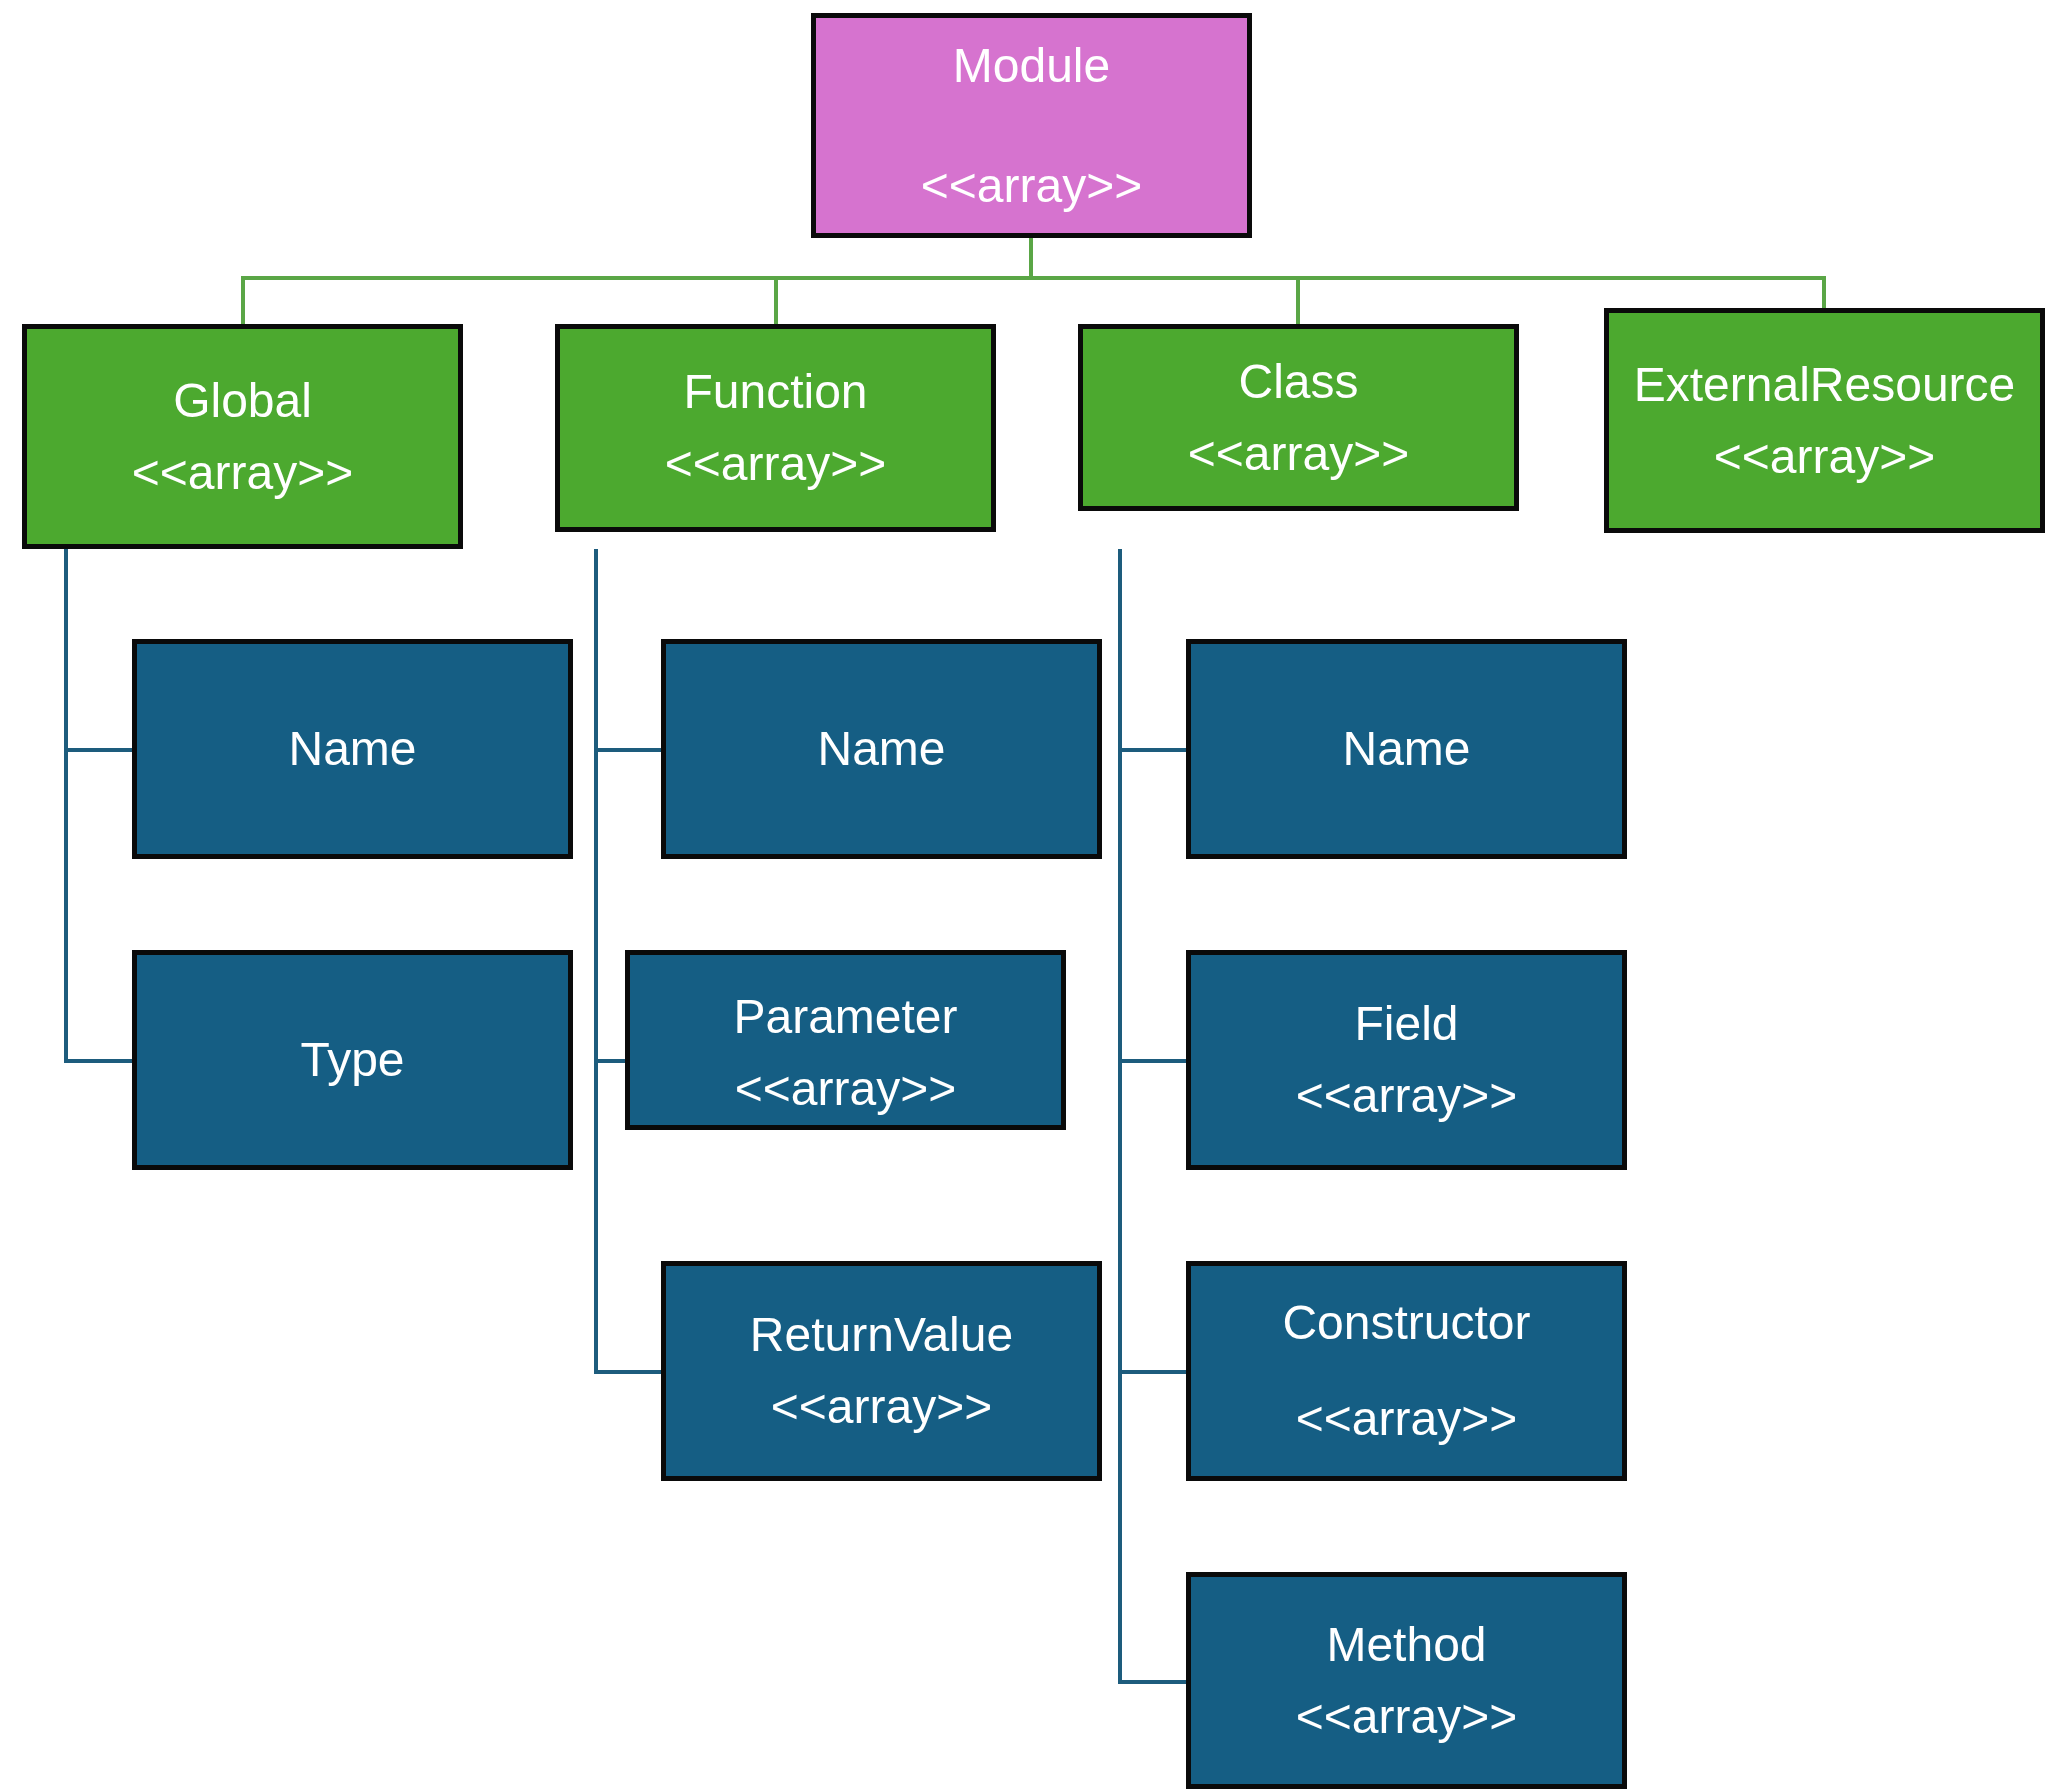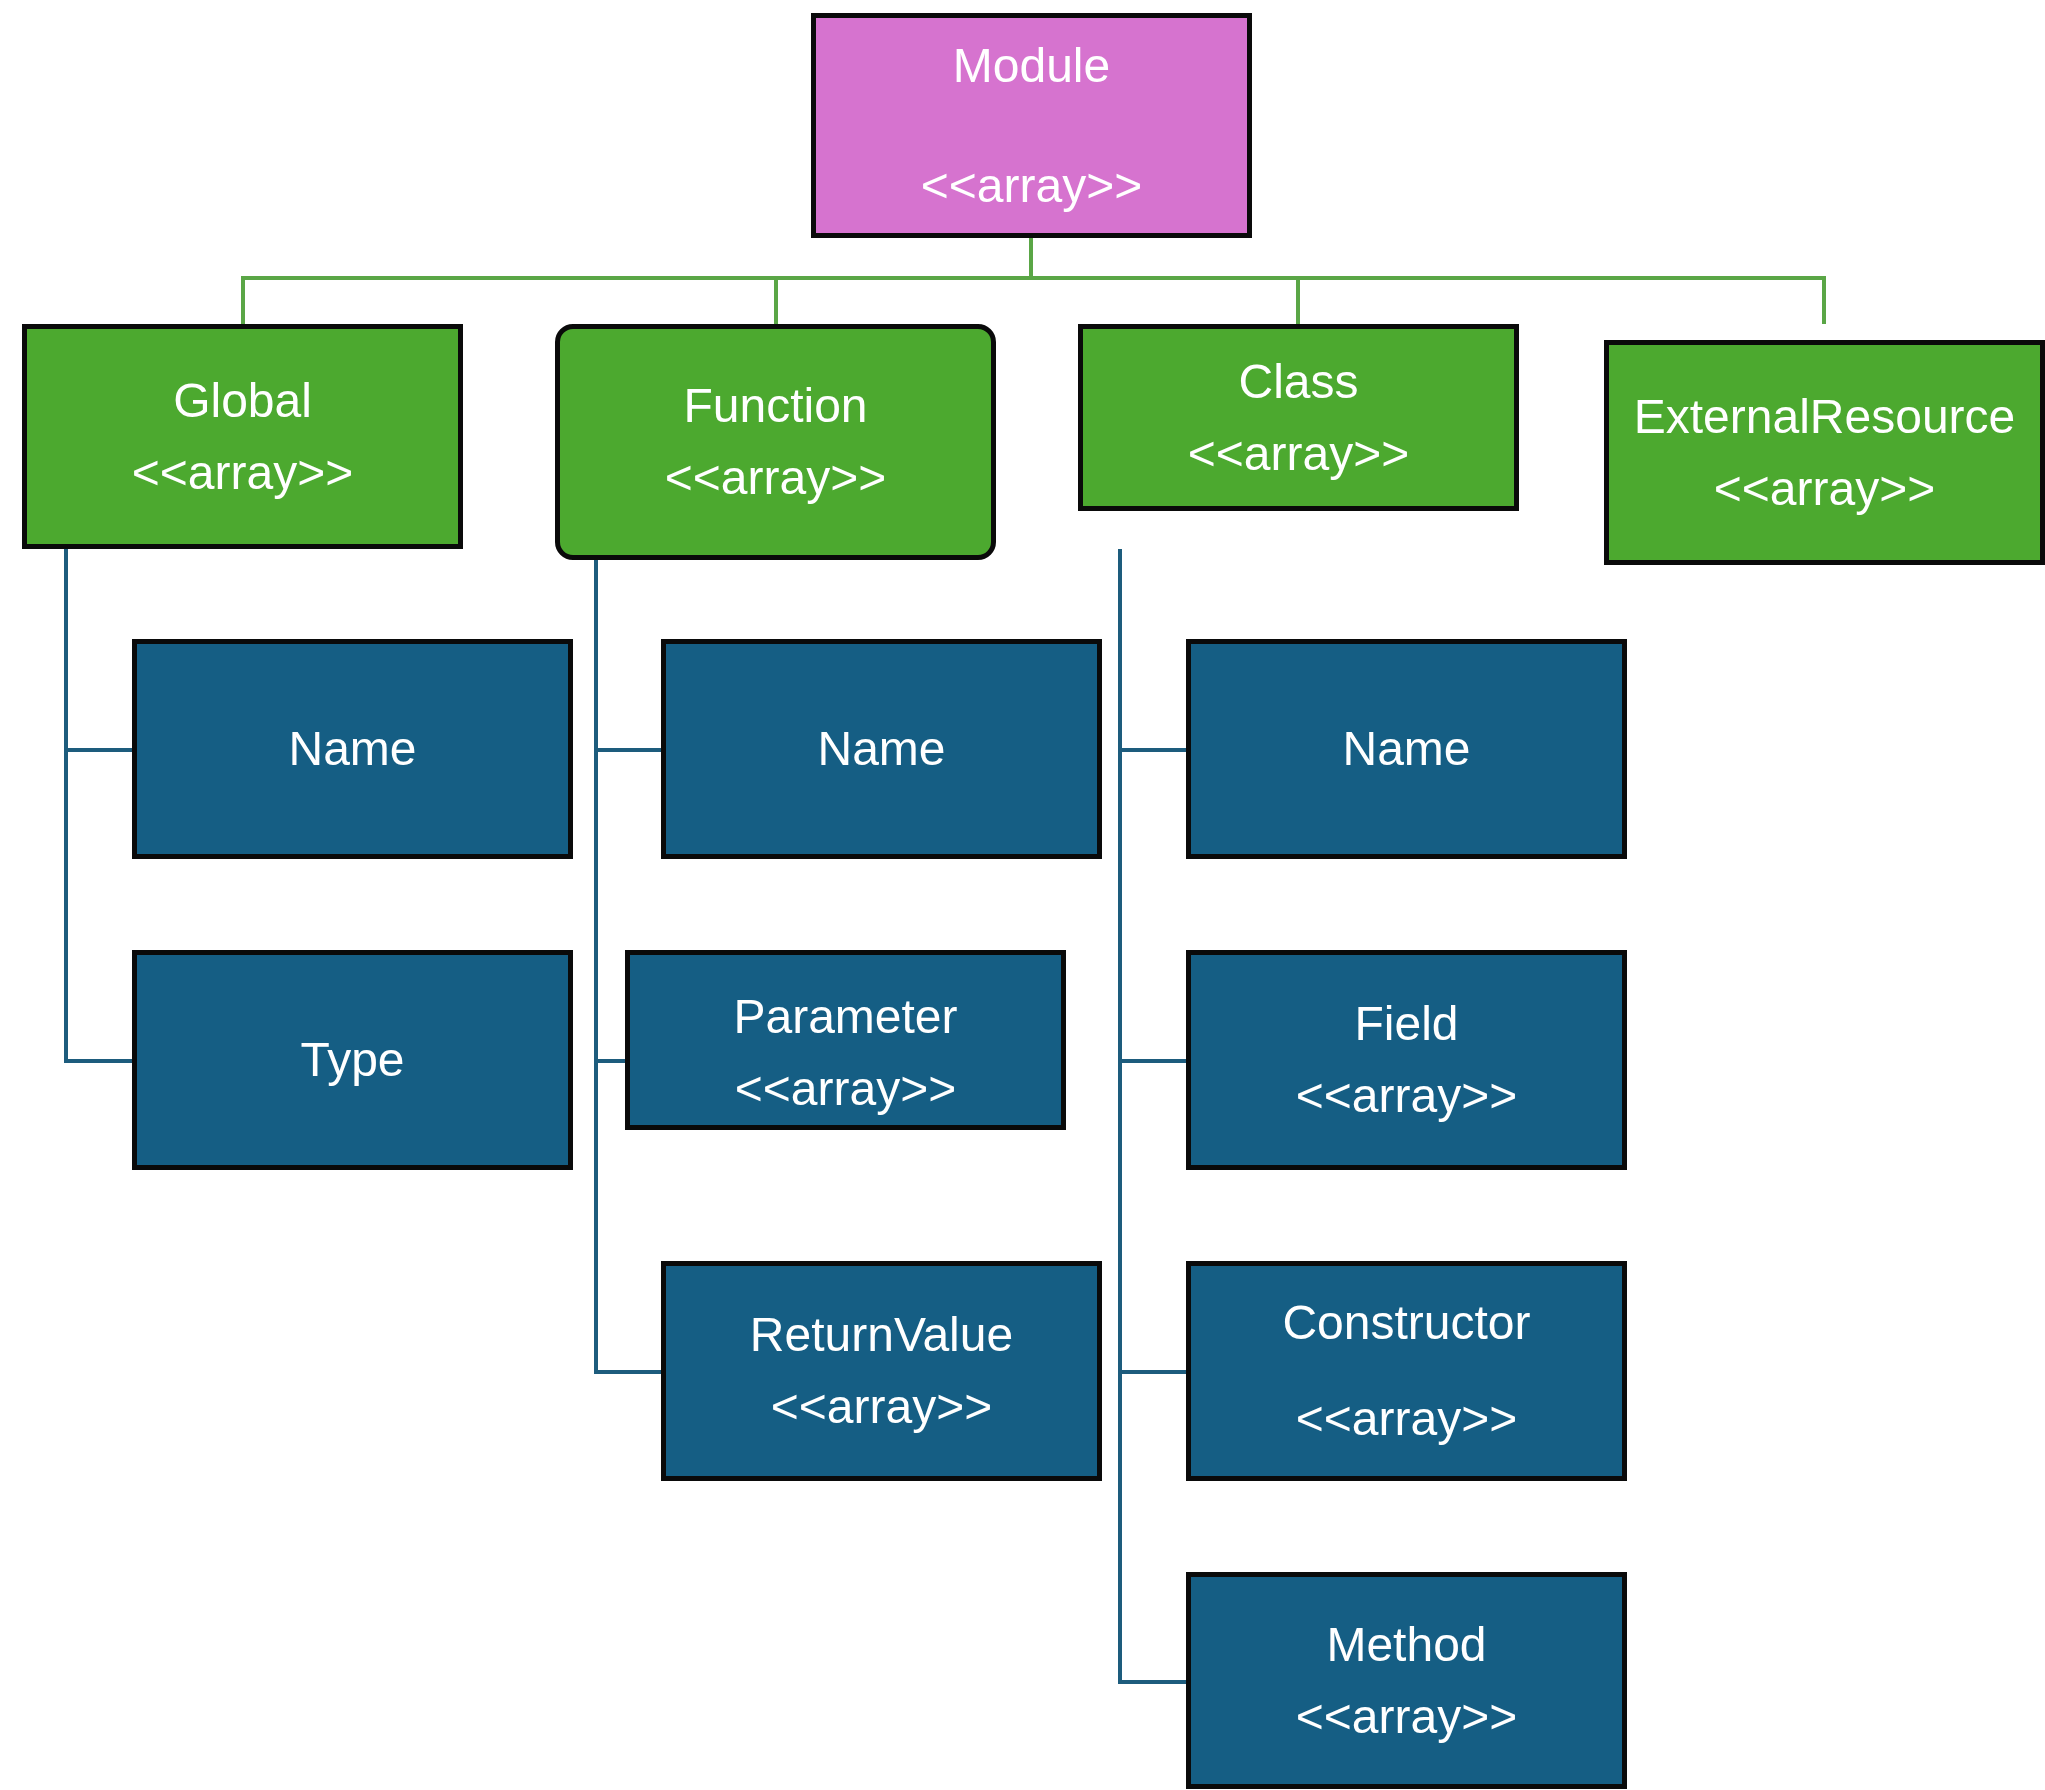--- a/index.html
+++ b/index.html
@@ -66,29 +66,29 @@
 
   <div class="node pink" style="left:811px; top:13.2px; width:441px; height:225px;">
     <span class="lbl">Module</span>
     <span class="lbl">&lt;&lt;array&gt;&gt;</span>
   </div>
 
   <div class="node green" style="left:22px; top:324px; width:441px; height:225px;">
     <span class="lbl">Global</span>
     <span class="lbl">&lt;&lt;array&gt;&gt;</span>
   </div>
-  <div class="node green" style="left:555px; top:324px; width:441px; height:236px;border-radius:18px;">
+  <div class="node green" style="left:555px; top:324px; width:441px; height:208px;">
     <span class="lbl">Function</span>
     <span class="lbl">&lt;&lt;array&gt;&gt;</span>
   </div>
   <div class="node green" style="left:1078px; top:324px; width:441px; height:187px;">
     <span class="lbl">Class</span>
     <span class="lbl">&lt;&lt;array&gt;&gt;</span>
   </div>
-  <div class="node green" style="left:1604px; top:340px; width:441px; height:225px;">
+  <div class="node green" style="left:1604px; top:308px; width:441px; height:225px;">
     <span class="lbl">ExternalResource</span>
     <span class="lbl">&lt;&lt;array&gt;&gt;</span>
   </div>
 
   <div class="node blue" style="left:132px; top:639px; width:441px; height:220px;">
     <span class="lbl">Name</span>
 
   </div>
   <div class="node blue" style="left:132px; top:950px; width:441px; height:220px;">
     <span class="lbl">Type</span>

